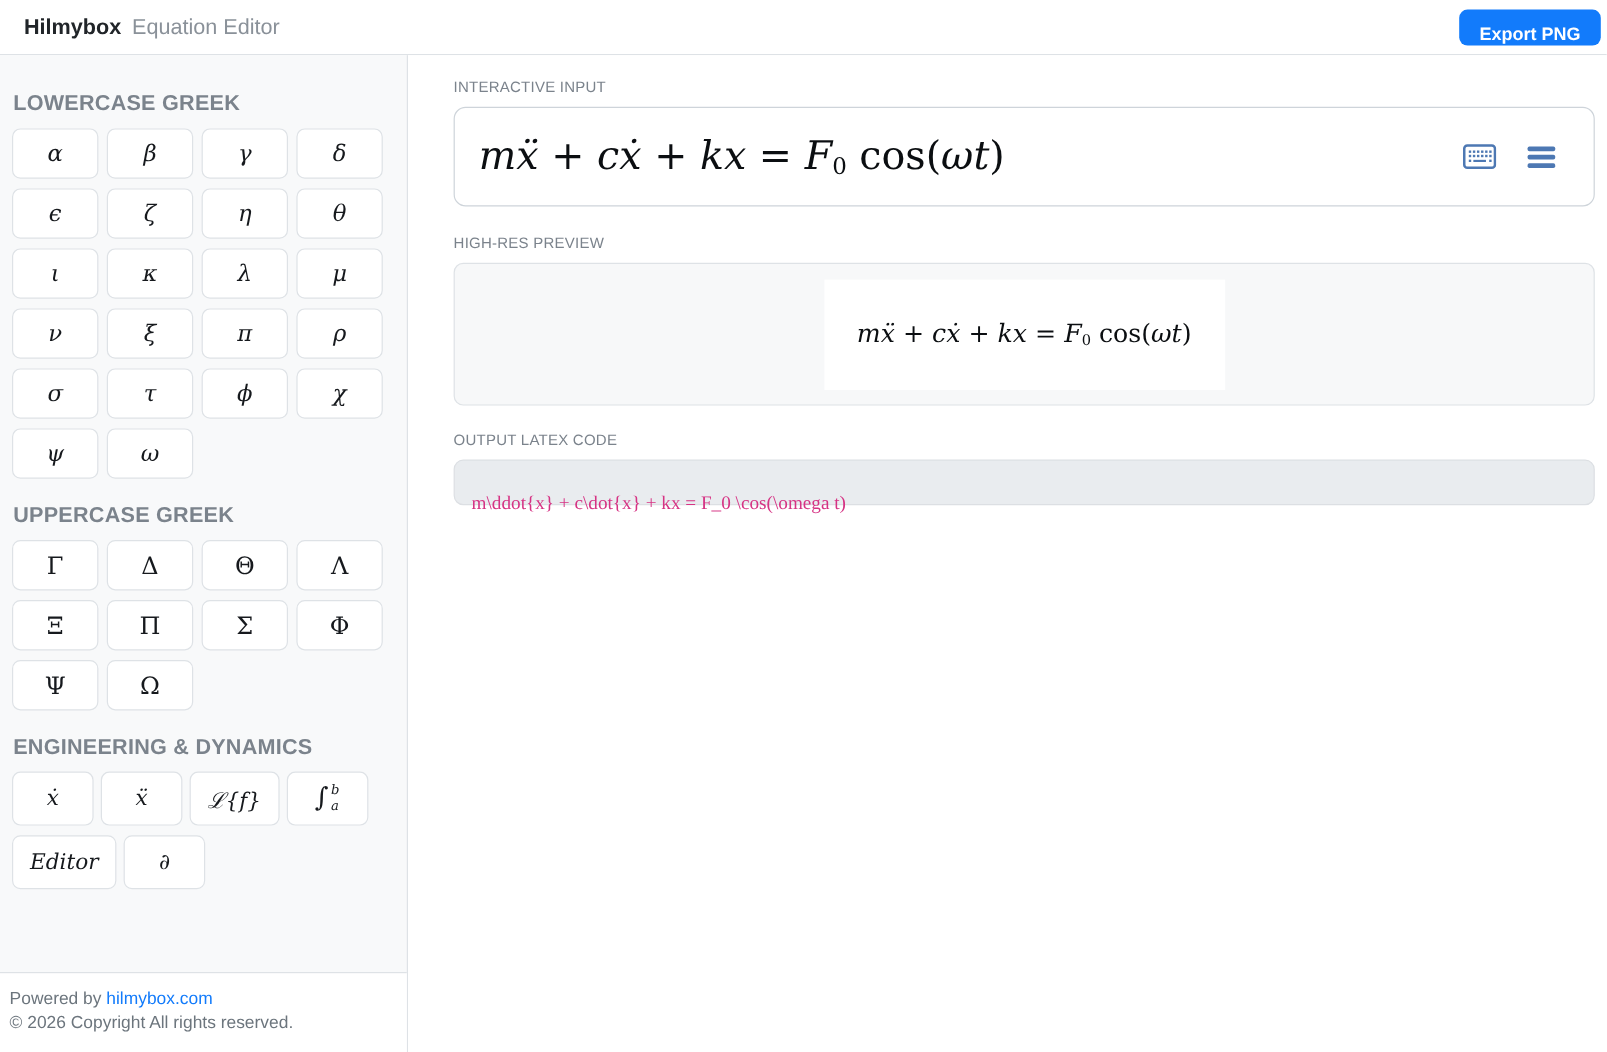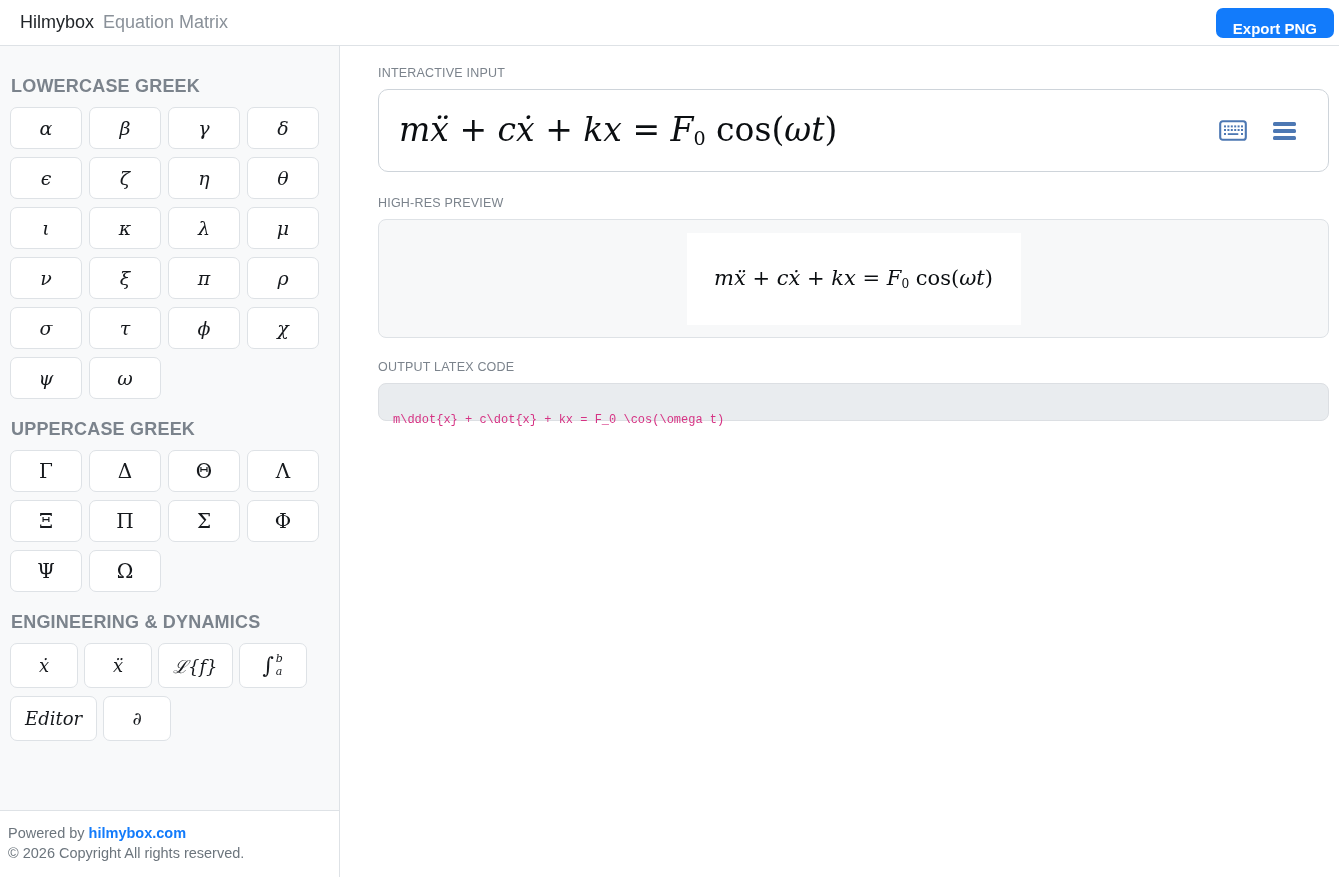--- a/index.html
+++ b/index.html
@@ -9,21 +9,21 @@
     --accent:#127bfb; --code-pink:#d63384; --icon-blue:#4d78b3;
     --border:#dee2e6; --gray-text:#7b838c; --sidebar-bg:#f8f9fa;
   }
   .app { width:1339px; height:877px; display:flex; flex-direction:column; }
 
   
   .hdr { height:46px; flex:0 0 46px; display:flex; align-items:center;
          justify-content:space-between; padding:0 5px 0 20px;
          border-bottom:1px solid var(--border); background:#fff; }
   .brand { font-size:18px; color:#212529; }
-  .brand-name { font-weight:400; }
+  .brand-name { font-weight:700; }
   .brand-sub { color:#8a9199; font-weight:400; margin-left:4px; }
   .export-btn { background:var(--accent); color:#fff; border:none; border-radius:7px;
                 height:30px; padding:12px 17px; font-size:15px; font-weight:700;
                 font-family:"Liberation Sans",sans-serif; cursor:pointer; }
 
   
   .cols { flex:1; display:flex; min-height:0; }
   .sidebar { width:340px; flex:0 0 340px; border-right:1px solid var(--border);
              display:flex; flex-direction:column; background:var(--sidebar-bg); }
   .sidebar-scroll { flex:1; padding:10px 10px 0 10px; overflow:hidden; }
@@ -39,21 +39,21 @@
   .sec-engineering .sym-btn { height:45px; min-width:68px; padding:0 14px; font-size:18px; }
   .int-glyph { font-size:22px; }
   .int-limits { display:flex; flex-direction:column; font-size:11px; line-height:1.1;
                 margin-left:2px; }
   .int-sup { align-self:flex-end; }
   .int-sub { align-self:flex-start; }
 
   
   .sfoot { flex:0 0 auto; background:#fff; border-top:1px solid var(--border);
            padding:12px 8px 14px 8px; font-size:14.5px; color:#6c757d; line-height:1.38; }
-  .sfoot a { color:var(--accent); font-weight:700; text-decoration:none; cursor:pointer; }
+  .sfoot a { color:var(--accent); font-weight:400; text-decoration:none; cursor:pointer; }
 
   
   .main { flex:1; padding:20px 10px 0 38px; background:#fff; min-width:0; }
   .sec-label { font-size:12.5px; font-weight:400; color:var(--gray-text);
                letter-spacing:.2px; margin-bottom:9px; }
   .input-box { height:83px; border:1px solid #ced4da; border-radius:10px; background:#fff;
                display:flex; align-items:center; padding:0 20px; position:relative;
                margin-bottom:24px; cursor:text; }
   .math { font-family:"DejaVu Serif", serif; color:#0b0e11; white-space:nowrap; }
   .math-large { font-size:33px; }
@@ -69,32 +69,32 @@
                  border-radius:1.5px; }
 
   .preview-box { height:119px; background:#f7f8f9; border:1px solid var(--border);
                  border-radius:8px; display:flex; align-items:center; justify-content:center;
                  margin-bottom:22px; }
   .preview-card { width:334px; height:92px; background:#fff; display:flex;
                   align-items:center; justify-content:center; }
 
   .latex-box { height:38px; background:#e9ecef; border:1px solid #dcdfe3; border-radius:8px;
                display:flex; align-items:center; padding:0 14px; }
-  .latex-box code { font-family:Liberation Mono, monospace; font-size:12px;
+  .latex-box code { font-family:Liberation Serif, serif; font-size:16px;
                     color:var(--code-pink);margin-top:36px; }
 </style>
 </head>
 <body>
 
 <div class="app">
 
   <div class="hdr">
     <div class="brand">
       <span class="brand-name">Hilmybox</span>
-      <span class="brand-sub">Equation Matrix</span>
+      <span class="brand-sub">Equation Editor</span>
     </div>
     <button class="export-btn">Export PNG</button>
   </div>
 
   <div class="cols">
 
     <aside class="sidebar">
       <div class="sidebar-scroll">
           <div class="section-title">LOWERCASE GREEK</div>
           <div class="sym-grid sec-lowercase-greek">

